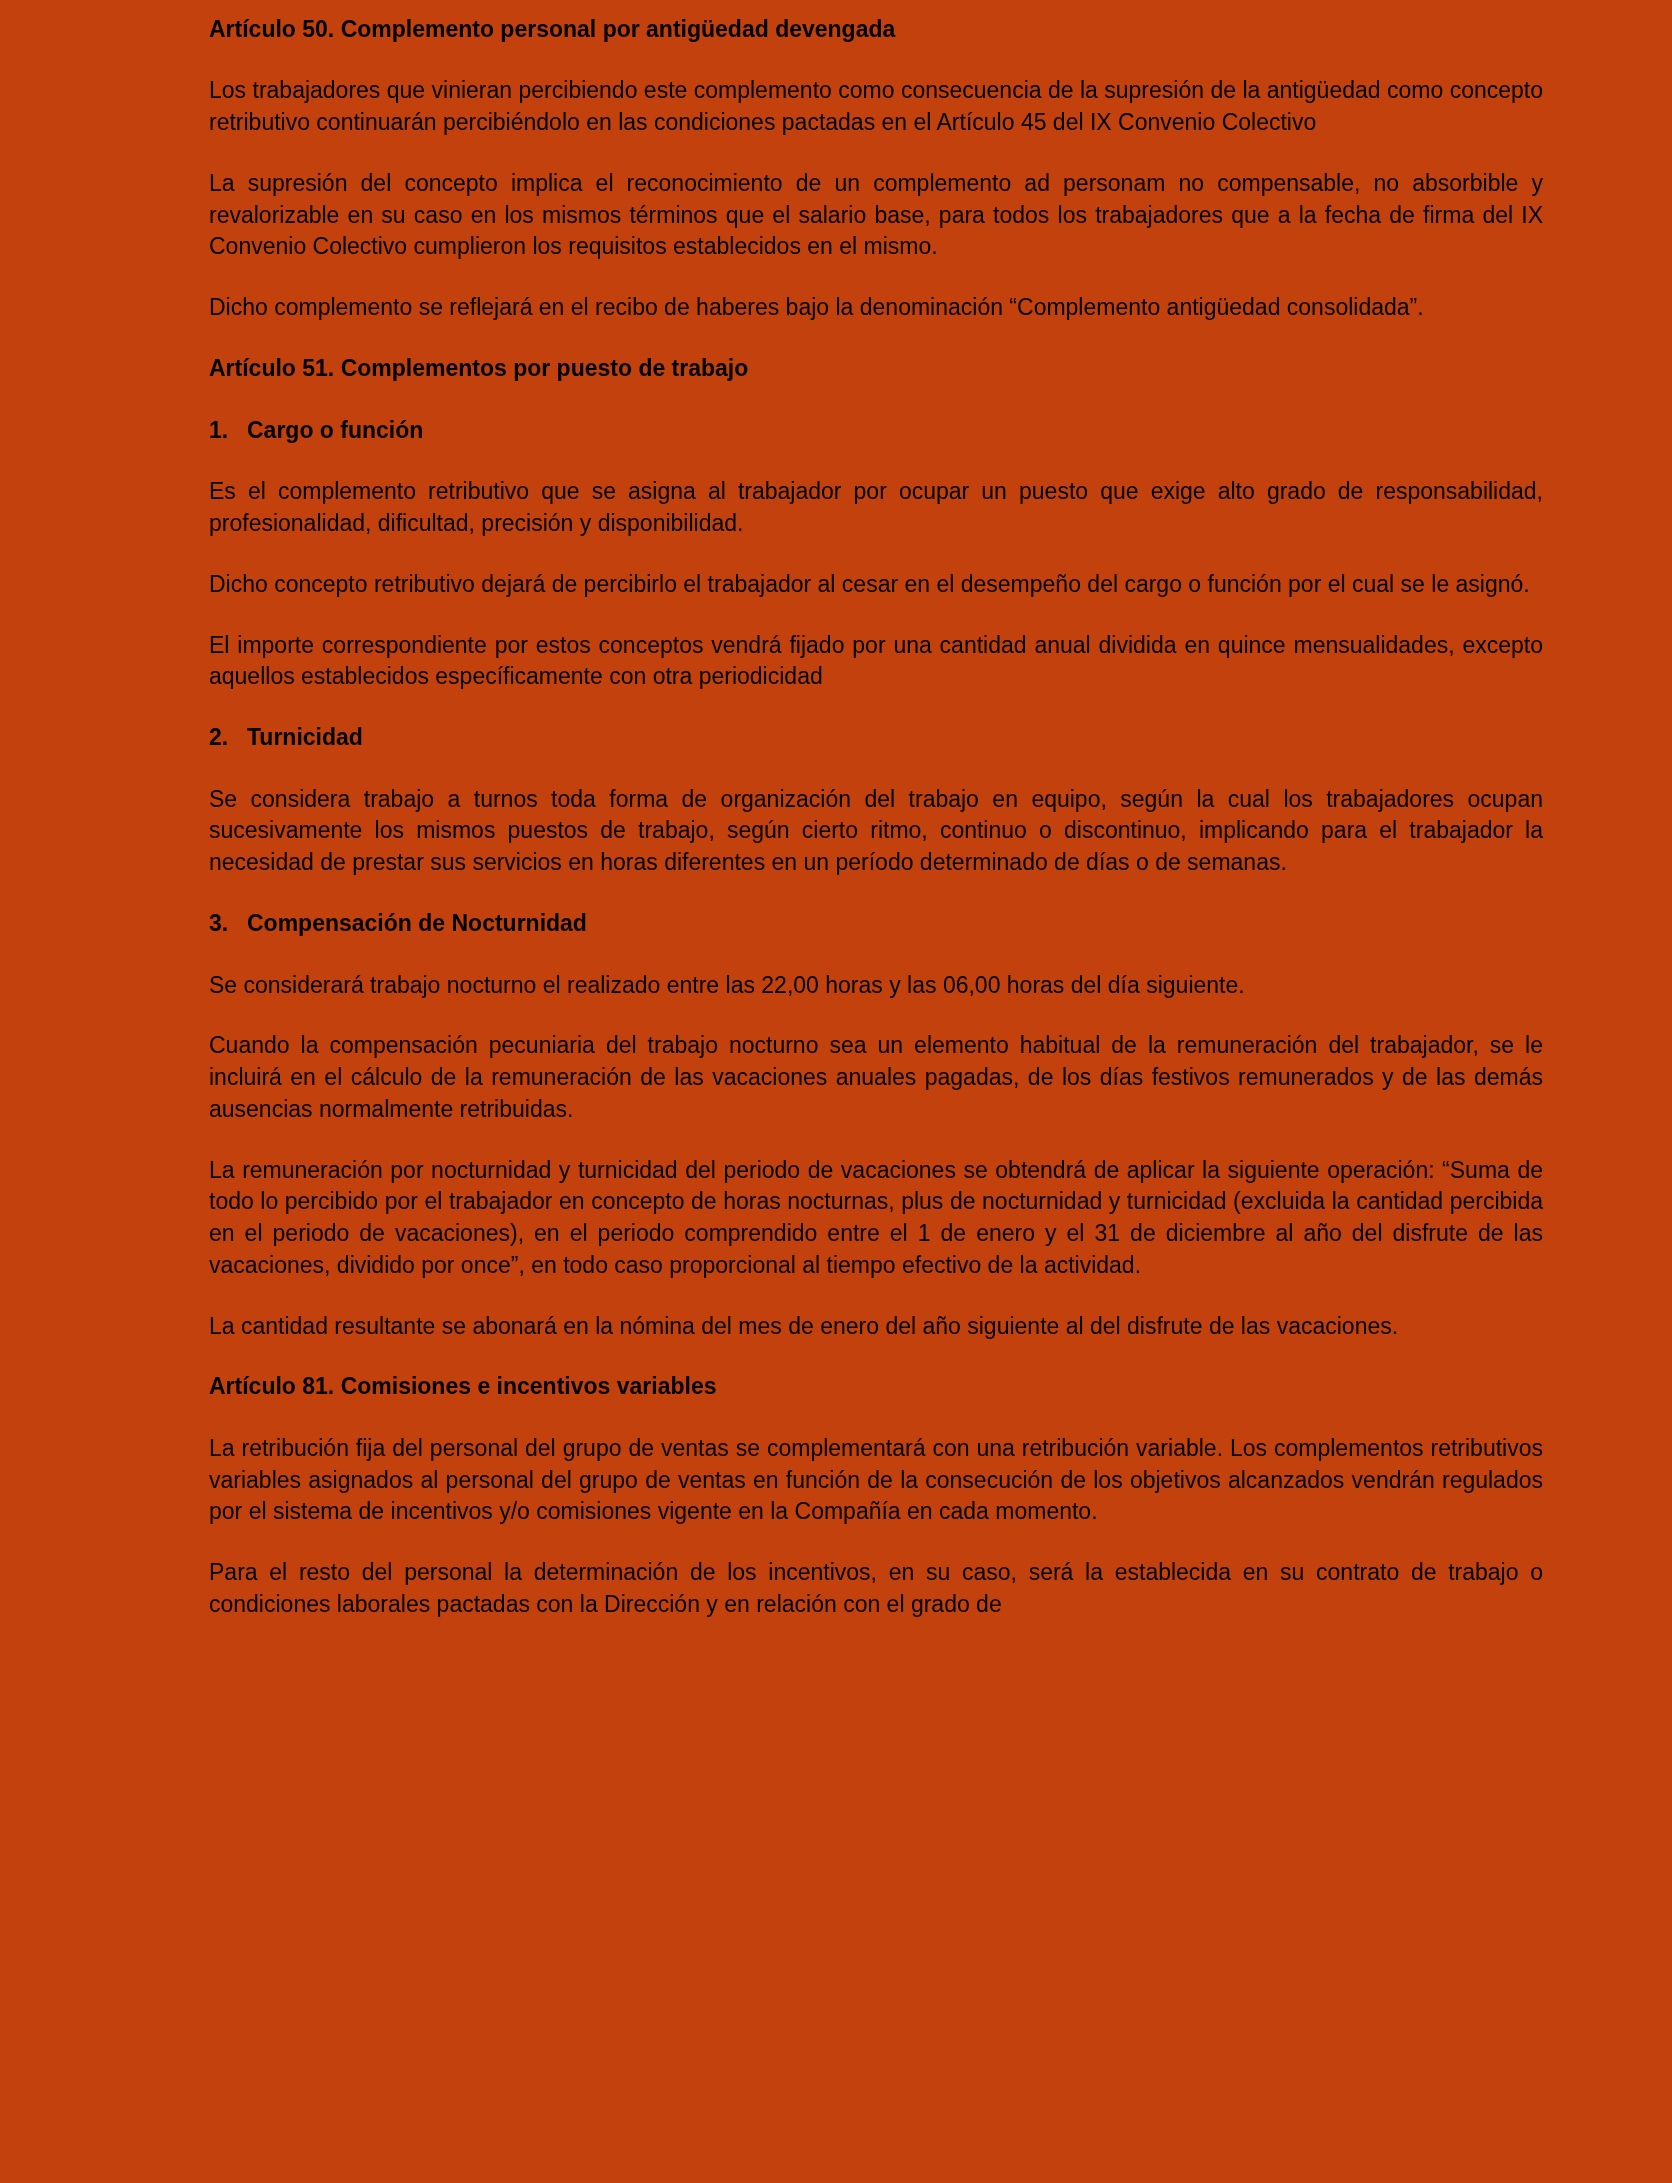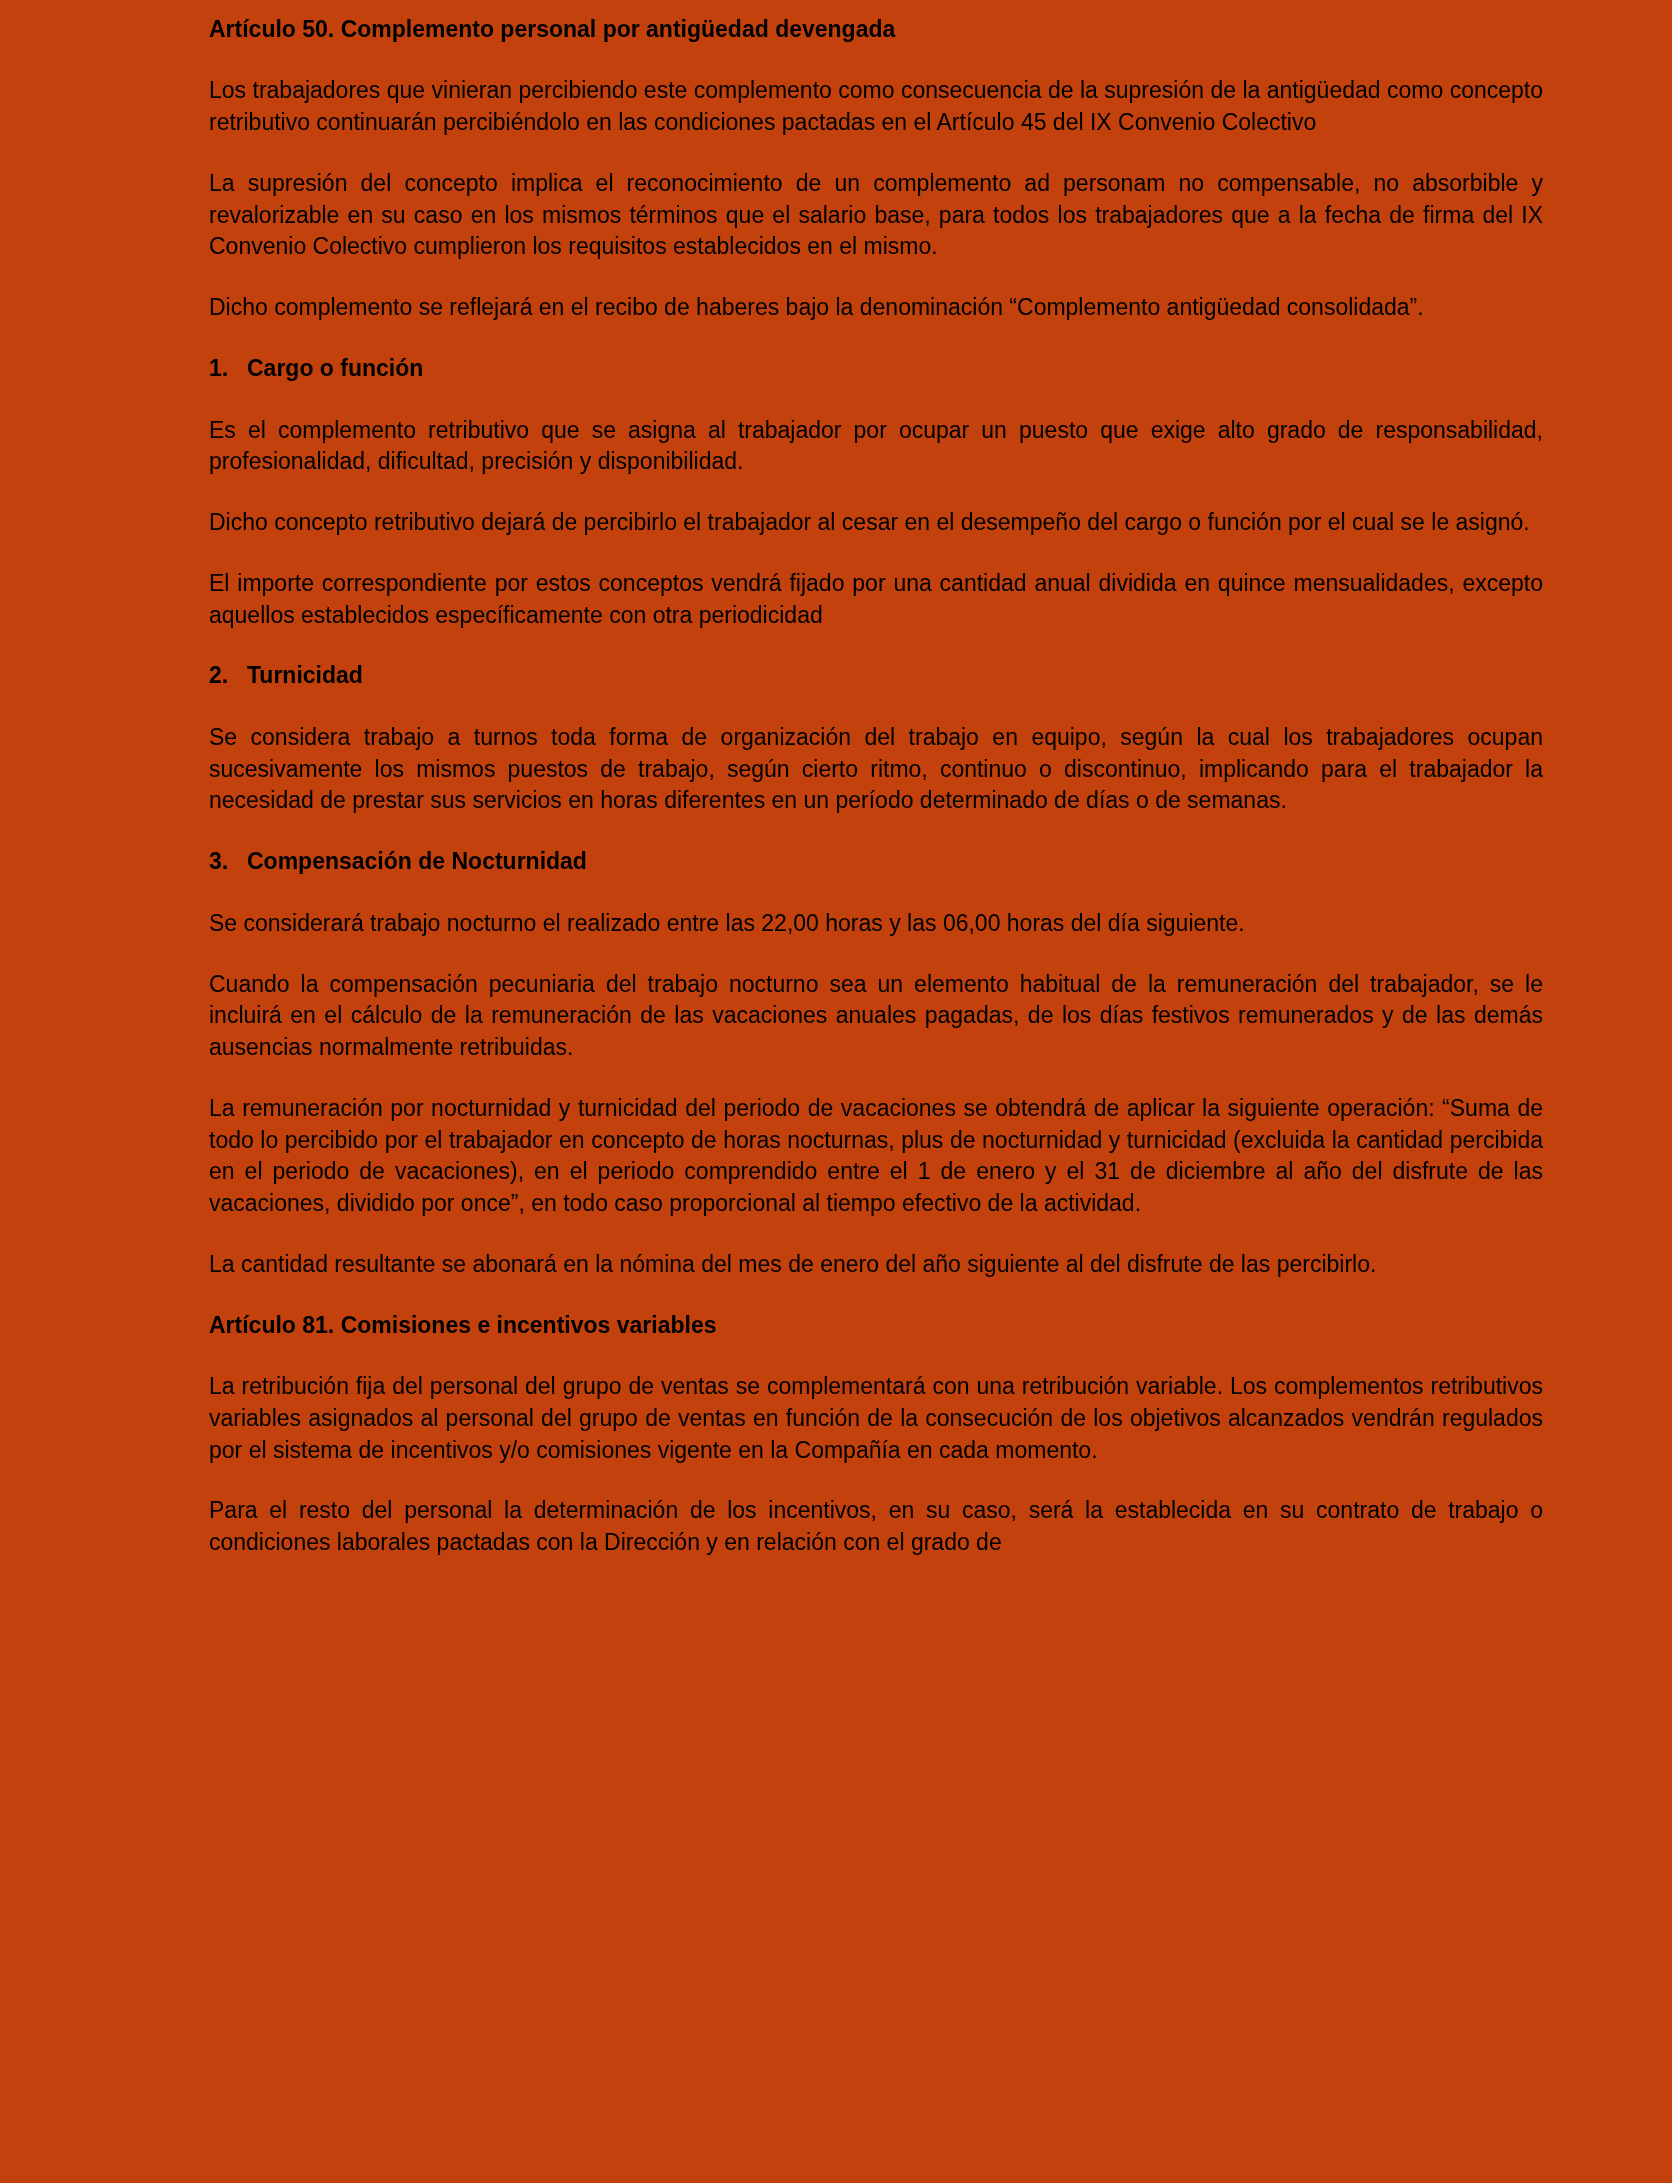--- a/index.html
+++ b/index.html
@@ -67,20 +67,21 @@
   <div class="doc-body">
 
     <h2 class="article-heading">Artículo 50. Complemento personal por antigüedad devengada</h2>
 
     <p>Los trabajadores que vinieran percibiendo este complemento como consecuencia de la supresión de la antigüedad como concepto retributivo continuarán percibiéndolo en las condiciones pactadas en el Artículo 45 del IX Convenio Colectivo</p>
 
     <p>La supresión del concepto implica el reconocimiento de un complemento ad personam no compensable, no absorbible y revalorizable en su caso en los mismos términos que el salario base, para todos los trabajadores que a la fecha de firma del IX Convenio Colectivo cumplieron los requisitos establecidos en el mismo.</p>
 
     <p>Dicho complemento se reflejará en el recibo de haberes bajo la denominación “Complemento antigüedad consolidada”.</p>
 
+    <h2 class="article-heading spaced-top">Artículo 51. Complementos por puesto de trabajo</h2>
 
     <div class="numbered-heading">
       <span class="num">1.</span>
       <span class="txt">Cargo o función</span>
     </div>
 
     <p>Es el complemento retributivo que se asigna al trabajador por ocupar un puesto que exige alto grado de responsabilidad, profesionalidad, dificultad, precisión y disponibilidad.</p>
 
     <p>Dicho concepto retributivo dejará de percibirlo el trabajador al cesar en el desempeño del cargo o función por el cual se le asignó.</p>
 
@@ -98,21 +99,21 @@
       <span class="num">3.</span>
       <span class="txt">Compensación de Nocturnidad</span>
     </div>
 
     <p>Se considerará trabajo nocturno el realizado entre las 22,00 horas y las 06,00 horas del día siguiente.</p>
 
     <p>Cuando la compensación pecuniaria del trabajo nocturno sea un elemento habitual de la remuneración del trabajador, se le incluirá en el cálculo de la remuneración de las vacaciones anuales pagadas, de los días festivos remunerados y de las demás ausencias normalmente retribuidas.</p>
 
     <p>La remuneración por nocturnidad y turnicidad del periodo de vacaciones se obtendrá de aplicar la siguiente operación: “Suma de todo lo percibido por el trabajador en concepto de horas nocturnas, plus de nocturnidad y turnicidad (excluida la cantidad percibida en el periodo de vacaciones), en el periodo comprendido entre el 1 de enero y el 31 de diciembre al año del disfrute de las vacaciones, dividido por once”, en todo caso proporcional al tiempo efectivo de la actividad.</p>
 
-    <p>La cantidad resultante se abonará en la nómina del mes de enero del año siguiente al del disfrute de las percibirlo.</p>
+    <p>La cantidad resultante se abonará en la nómina del mes de enero del año siguiente al del disfrute de las vacaciones.</p>
 
     <h2 class="article-heading spaced-top">Artículo 81. Comisiones e incentivos variables</h2>
 
     <p>La retribución fija del personal del grupo de ventas se complementará con una retribución variable. Los complementos retributivos variables asignados al personal del grupo de ventas en función de la consecución de los objetivos alcanzados vendrán regulados por el sistema de incentivos y/o comisiones vigente en la Compañía en cada momento.</p>
 
     <p class="last">Para el resto del personal la determinación de los incentivos, en su caso, será la establecida en su contrato de trabajo o condiciones laborales pactadas con la Dirección y en relación con el grado de</p>
 
   </div>
 </div>
 

